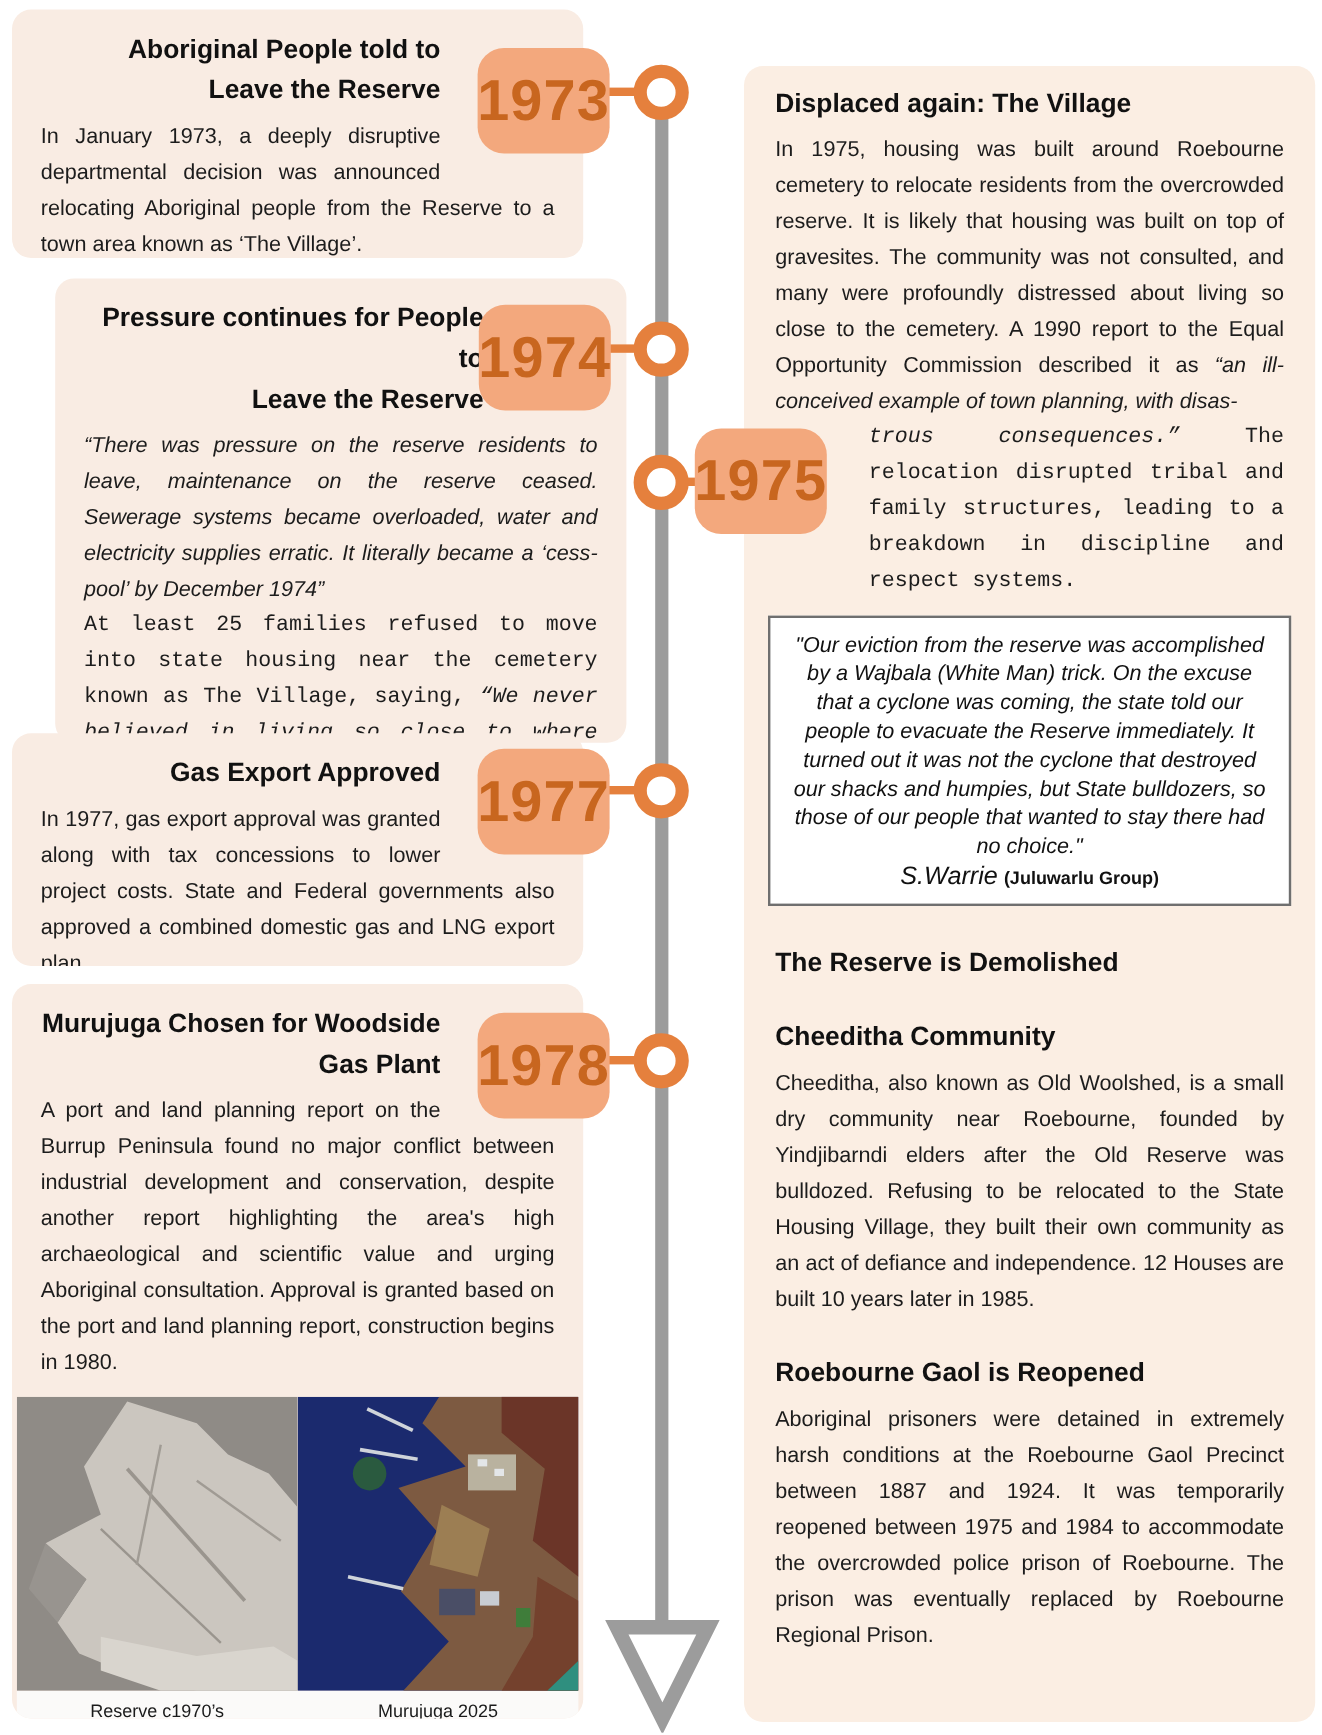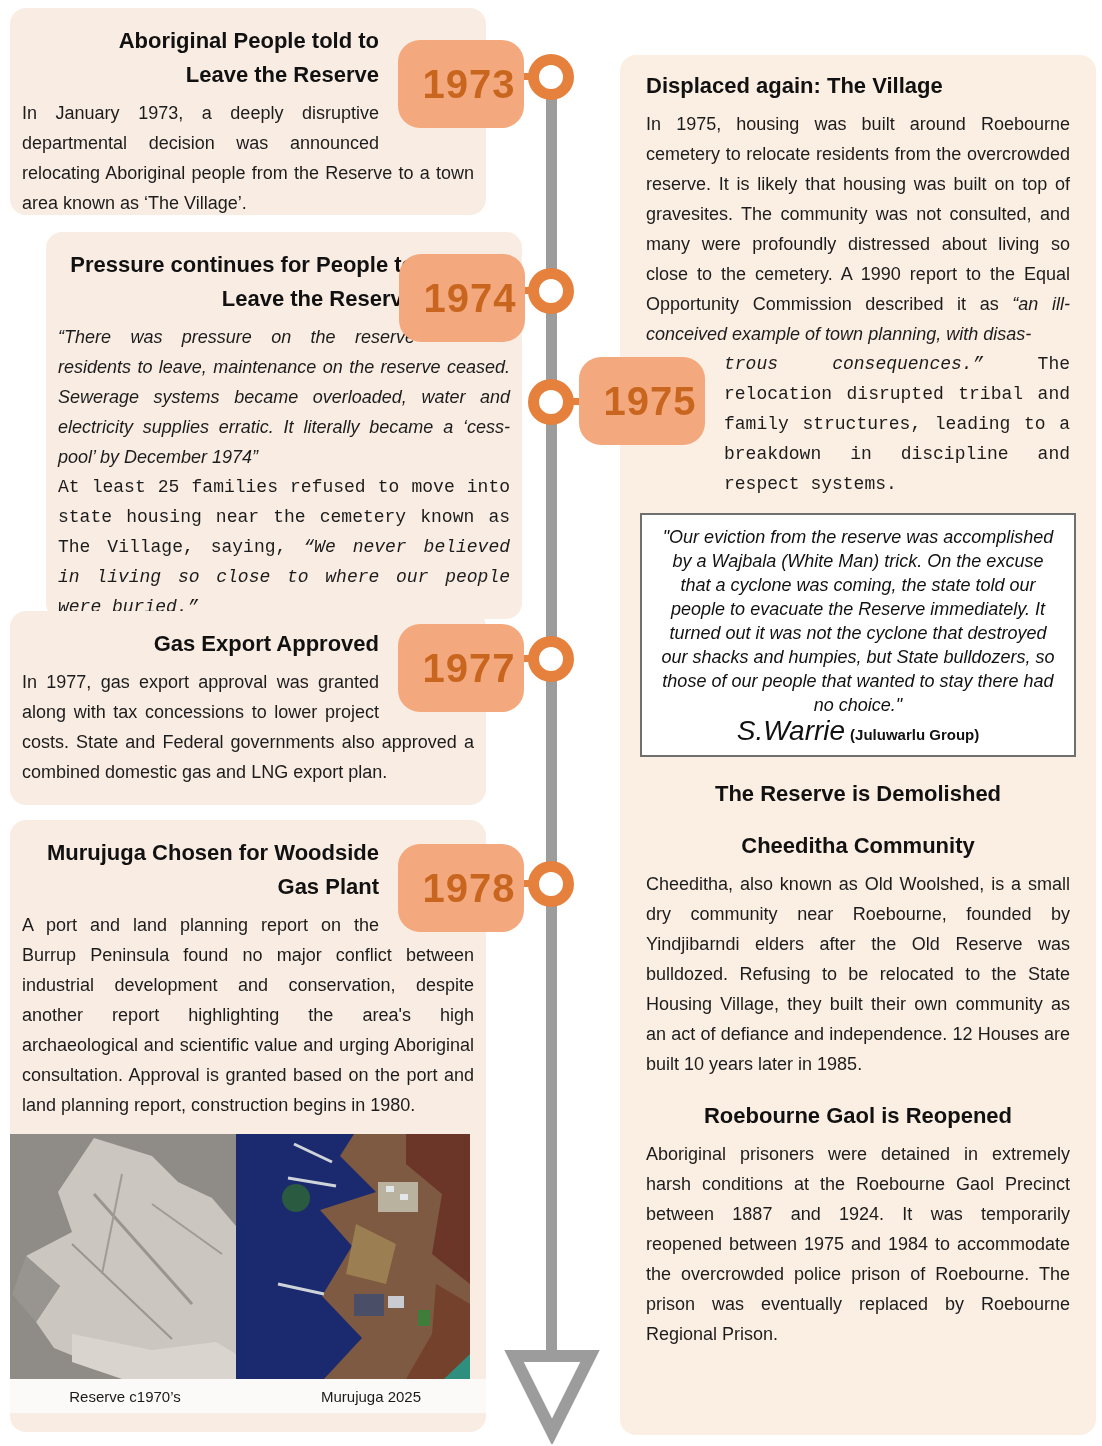--- a/index.html
+++ b/index.html
@@ -1,66 +1,66 @@
 <!DOCTYPE html>
 <html><head>
 <meta charset="utf-8">
 <style>
   html,body{margin:0;padding:0;background:#ffffff;}
   #page{
     position:relative;width:1102px;height:1446px;background:#ffffff;overflow:hidden;
     font-family:"Liberation Sans",sans-serif;color:#1c1c1c;
   }
   
-  .card{position:absolute;border-radius:16px;overflow:hidden;box-sizing:border-box;padding:16px 12px;z-index:1;}
+  .card{position:absolute;border-radius:16px;overflow:hidden;box-sizing:border-box;padding:16px 24px;z-index:1;}
   .card-left{background:#F9ECE3;left:10px;width:476px;}
   #card-1973{top:8px;height:207px;}
   #card-1974{top:232px;height:387px;margin-left:36px;}
   #card-1977{top:611px;height:194px;}
   #card-1978{top:820px;height:612px;}
   #card-right{background:#FBEEE3;left:620px;top:55px;width:476px;height:1380px;padding:16px 26px 8px;}
   .spacer{float:right;width:95px;}
   #spacer-1973{height:115px;}
   #spacer-1974{height:85px;}
   #spacer-1977{height:80px;}
   #spacer-1978{height:85px;}
   .card-title{font-weight:bold;font-size:22px;line-height:34px;white-space:pre-line;text-align:right;color:#111;margin:0 0 6px 0;}
   .card-body{font-size:18px;line-height:30px;text-align:justify;margin:0;}
   .card-body + .card-body{margin-top:0;font-family:Liberation Mono, monospace;}
   .italic{font-style:italic;}
   
   .section-heading{font-weight:bold;font-size:22px;line-height:30px;color:#111;margin:0 0 8px 0;}
-  .section-heading.later{margin-top:22px;text-align:center;}
+  .section-heading.later{margin-top:32px;}
   .para-b{margin-left:78px;}
   .quote-box{
     margin:14px -6px 0 -6px;background:#ffffff;border:2px solid #6f6f6f;
     padding:10px 14px 8px 14px;text-align:center;font-style:italic;
     font-size:18px;line-height:24px;color:#111;
   }
   .quote-attr{margin-top:2px;font-size:18px;}
-  .attr-name{font-style:italic;font-size:28px;}
+  .attr-name{font-style:italic;font-size:21px;}
   .attr-group{font-style:normal;font-weight:bold;font-size:15px;}
   
   #spine{position:absolute;left:546px;top:77px;width:11px;height:1279px;background:#9C9C9C;z-index:2;}
   .connector{position:absolute;height:7px;background:#E5803D;z-index:3;}
   #conn-1973{left:505px;top:73px;width:30px;}
   #conn-1974{left:505px;top:287px;width:30px;}
   #conn-1975{left:560px;top:398px;width:42px;}
   #conn-1977{left:505px;top:655px;width:30px;}
   #conn-1978{left:505px;top:880px;width:30px;}
   .node{position:absolute;width:46px;height:46px;border-radius:50%;background:#ffffff;border:11px solid #E5803D;box-sizing:border-box;z-index:4;left:528px;}
   #node-1973{top:54px;}
   #node-1974{top:268px;}
   #node-1975{top:379px;}
   #node-1977{top:636px;}
   #node-1978{top:861px;}
   .year-badge{
     position:absolute;width:110px;height:88px;background:#F3A87D;border-radius:22px;
     display:flex;align-items:center;justify-content:center;
-    font-weight:bold;font-size:40px;letter-spacing:1px;color:#C8661F;z-index:5;padding-left:16px;
+    font-weight:bold;font-size:48px;letter-spacing:1px;color:#C8661F;z-index:5;
   }
   #badge-1973{left:398px;top:40px;}
   #badge-1974{left:399px;top:254px;}
   #badge-1975{left:579px;top:357px;}
   #badge-1977{left:398px;top:624px;}
   #badge-1978{left:398px;top:844px;}
   #arrow-down{position:absolute;left:501px;top:1346px;z-index:2;}
   
   .photo-pair{display:flex;margin:14px -20px 0 -20px;height:245px;}
   .photo-pair svg{display:block;flex:0 0 234px;height:245px;}

